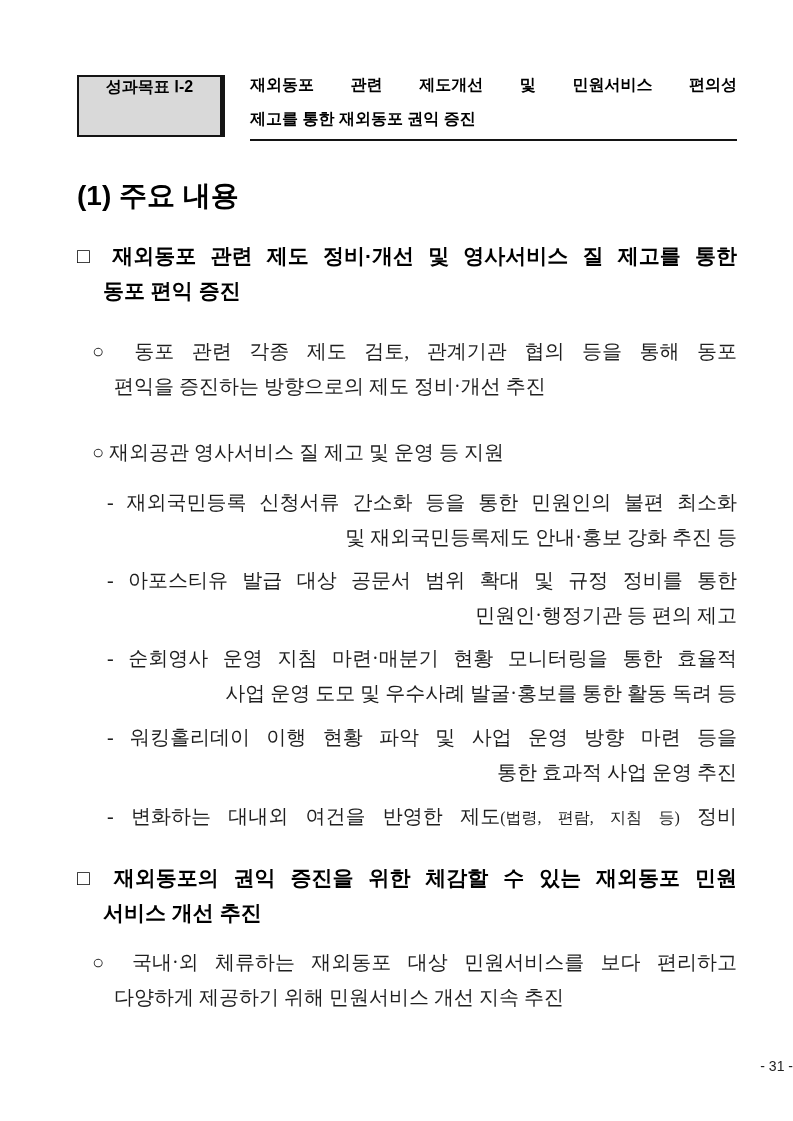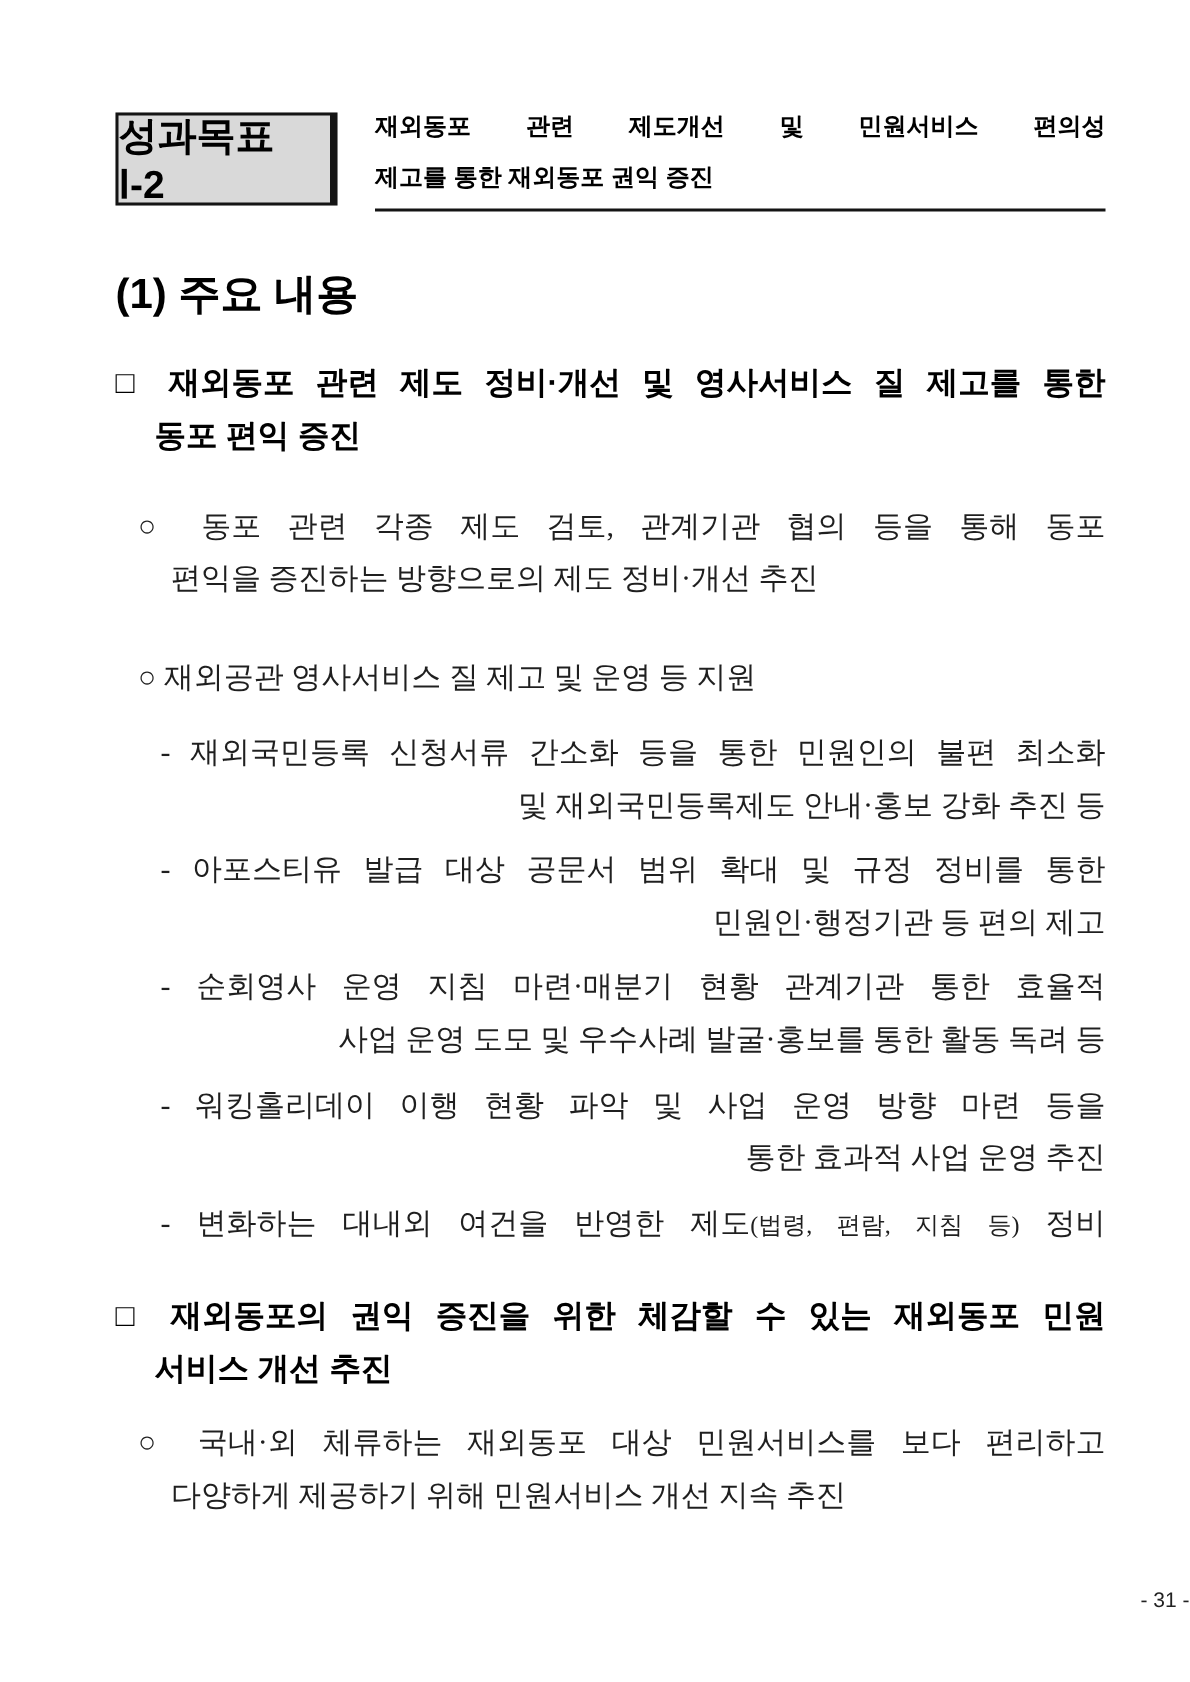--- a/index.html
+++ b/index.html
@@ -13,24 +13,24 @@
     overflow: hidden;
   }
   .goal-box {
     position: absolute;
     left: 77px; top: 75px;
     width: 148px; height: 62px;
     box-sizing: border-box;
     background: #d9d9d9;
     border: 2px solid #141414;
     border-right-width: 5px;
-    display: flex; align-items: center; justify-content: center;
+    display: flex; align-items: flex-start; justify-content: center;
     font-family: "Liberation Sans", sans-serif;
     font-weight: bold;
-    font-size: 26px;
+    font-size: 16px;
     color: #000;
   }
   .title-wrap {
     position: absolute;
     left: 250px; top: 68px;
     width: 487px;
     font-family: "Liberation Sans", sans-serif;
     font-weight: bold;
     font-size: 16px;
     line-height: 34px;
@@ -112,21 +112,21 @@
     <div class="line j pl-d1"><span>-</span> <span>재외국민등록 신청서류 간소화 등을 통한 민원인의 불편 최소화</span></div>
     <div class="line pl-d2">및 재외국민등록제도 안내·홍보 강화 추진 등</div>
   </div>
 
   <div class="para" style="top:563px">
     <div class="line j pl-d1"><span>-</span> <span>아포스티유 발급 대상 공문서 범위 확대 및 규정 정비를 통한</span></div>
     <div class="line pl-d2">민원인·행정기관 등 편의 제고</div>
   </div>
 
   <div class="para" style="top:641px">
-    <div class="line j pl-d1"><span>-</span> <span>순회영사 운영 지침 마련·매분기 현황 관계기관 통한 효율적</span></div>
+    <div class="line j pl-d1"><span>-</span> <span>순회영사 운영 지침 마련·매분기 현황 모니터링을 통한 효율적</span></div>
     <div class="line pl-d2">사업 운영 도모 및 우수사례 발굴·홍보를 통한 활동 독려 등</div>
   </div>
 
   <div class="para" style="top:720px">
     <div class="line j pl-d1"><span>-</span> <span>워킹홀리데이 이행 현황 파악 및 사업 운영 방향 마련 등을</span></div>
     <div class="line pl-d2">통한 효과적 사업 운영 추진</div>
   </div>
 
   <div class="para" style="top:799px">
     <div class="line j pl-d1"><span>-</span> <span>변화하는 대내외 여건을 반영한 제도</span><span class="small-inline">(법령, 편람, 지침 등)</span><span> 정비</span></div>

